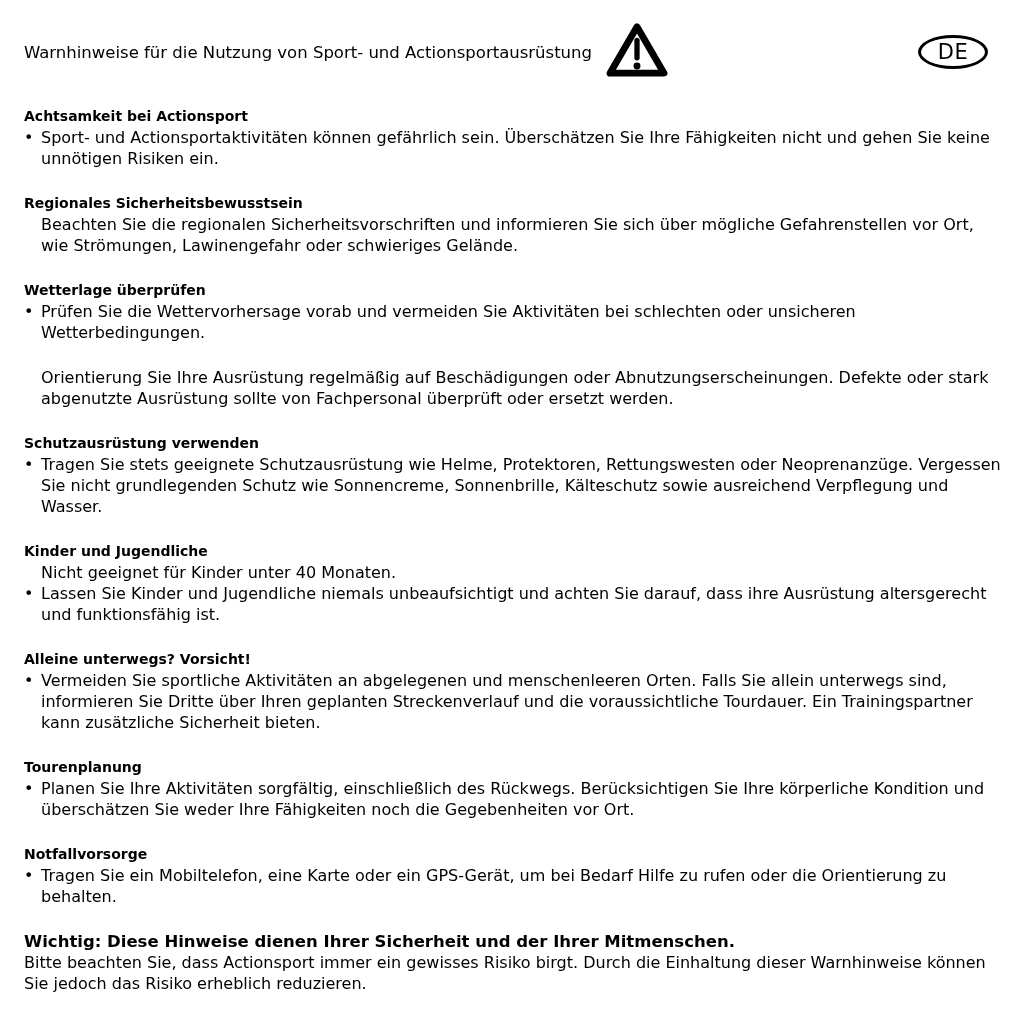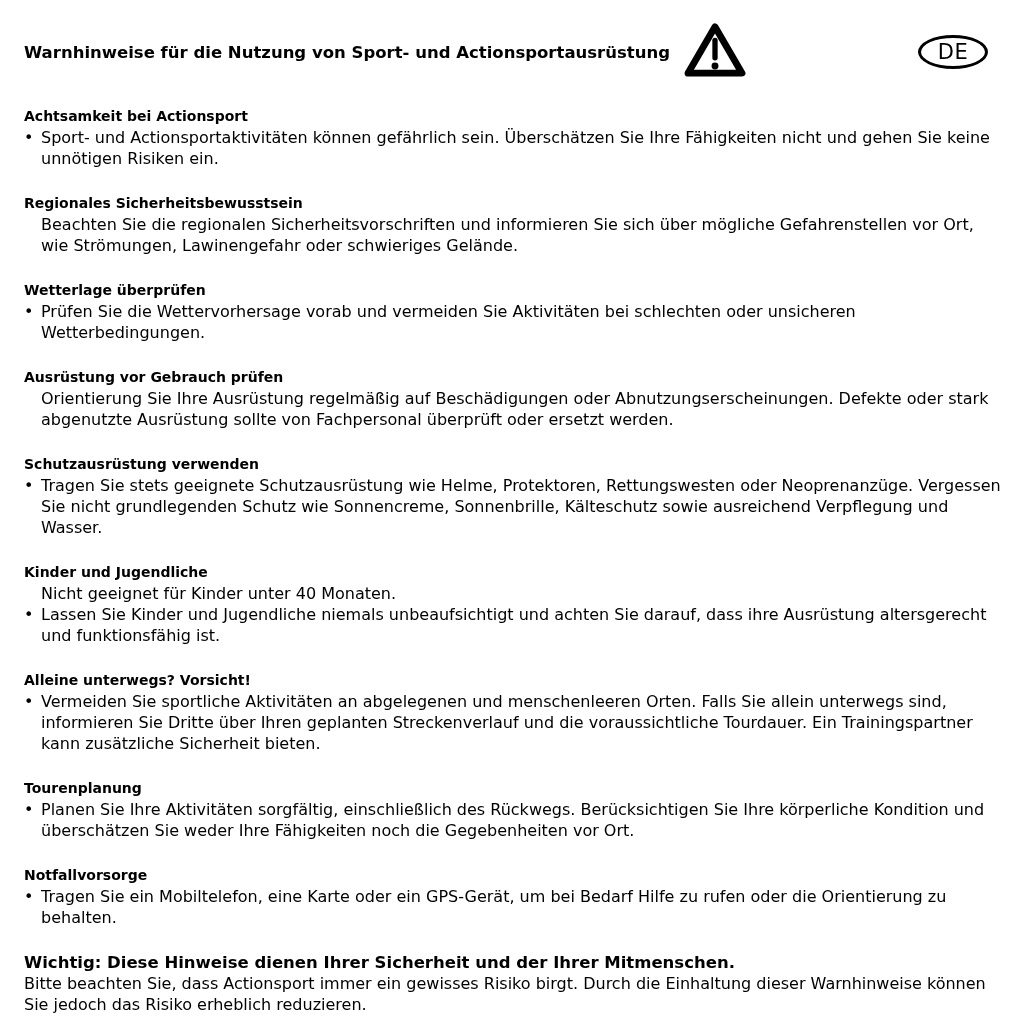--- a/index.html
+++ b/index.html
@@ -17,21 +17,21 @@
     overflow: hidden;
   }
   
   .doc-header {
     display: flex;
     align-items: center;
     padding-top: 24px;
     height: 80px;
   }
   .doc-title {
-    font-weight: bold;
+    font-weight: normal;
     font-size: 16.5px;
     white-space: nowrap;
   }
   .warn-triangle {
     margin-left: 14px;
     flex: 0 0 auto;
   }
   .lang-badge {
     margin-left: auto;
     margin-right: 18px;
@@ -110,21 +110,20 @@
     <div class="section-heading">Wetterlage überprüfen</div>
     <div class="section-items">
         <div class="item">
           <span class="bullet">•</span>
           <span class="item-text">Prüfen Sie die Wettervorhersage vorab und vermeiden Sie Aktivitäten bei schlechten oder unsicheren Wetterbedingungen.</span>
         </div>
       </div>
   </section>
 
   <section class="section">
-    <div class="section-heading">Ausrüstung vor Gebrauch prüfen</div>
     <div class="section-items">
         <div class="item">
           <span class="bullet"></span>
           <span class="item-text">Orientierung Sie Ihre Ausrüstung regelmäßig auf Beschädigungen oder Abnutzungserscheinungen. Defekte oder stark abgenutzte Ausrüstung sollte von Fachpersonal überprüft oder ersetzt werden.</span>
         </div>
       </div>
   </section>
 
   <section class="section">
     <div class="section-heading">Schutzausrüstung verwenden</div>

